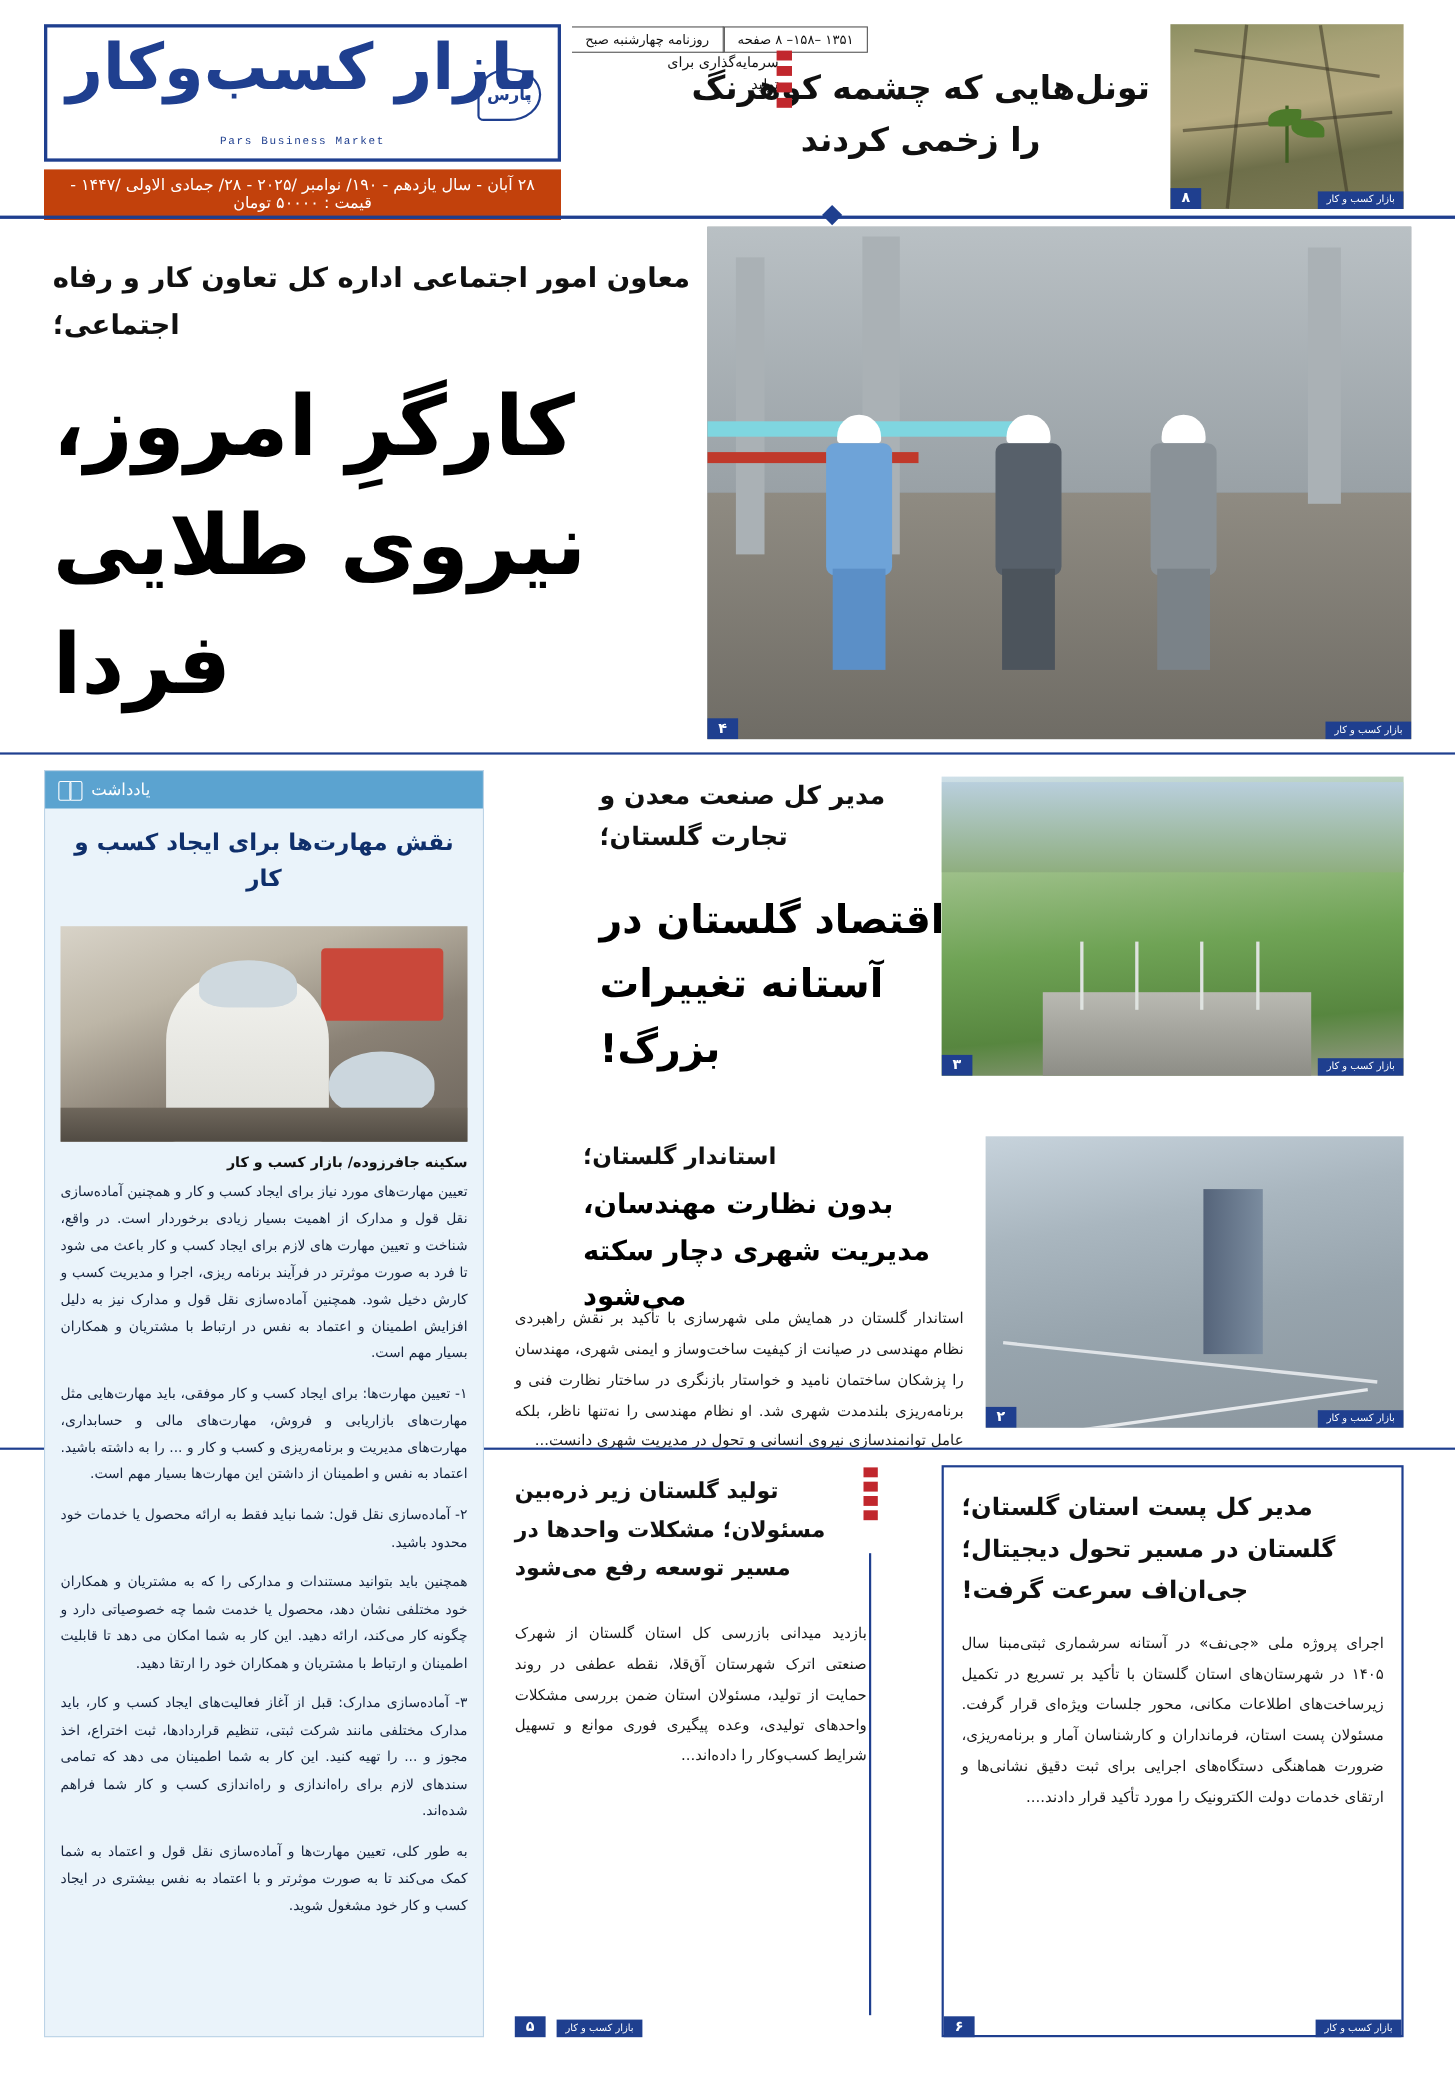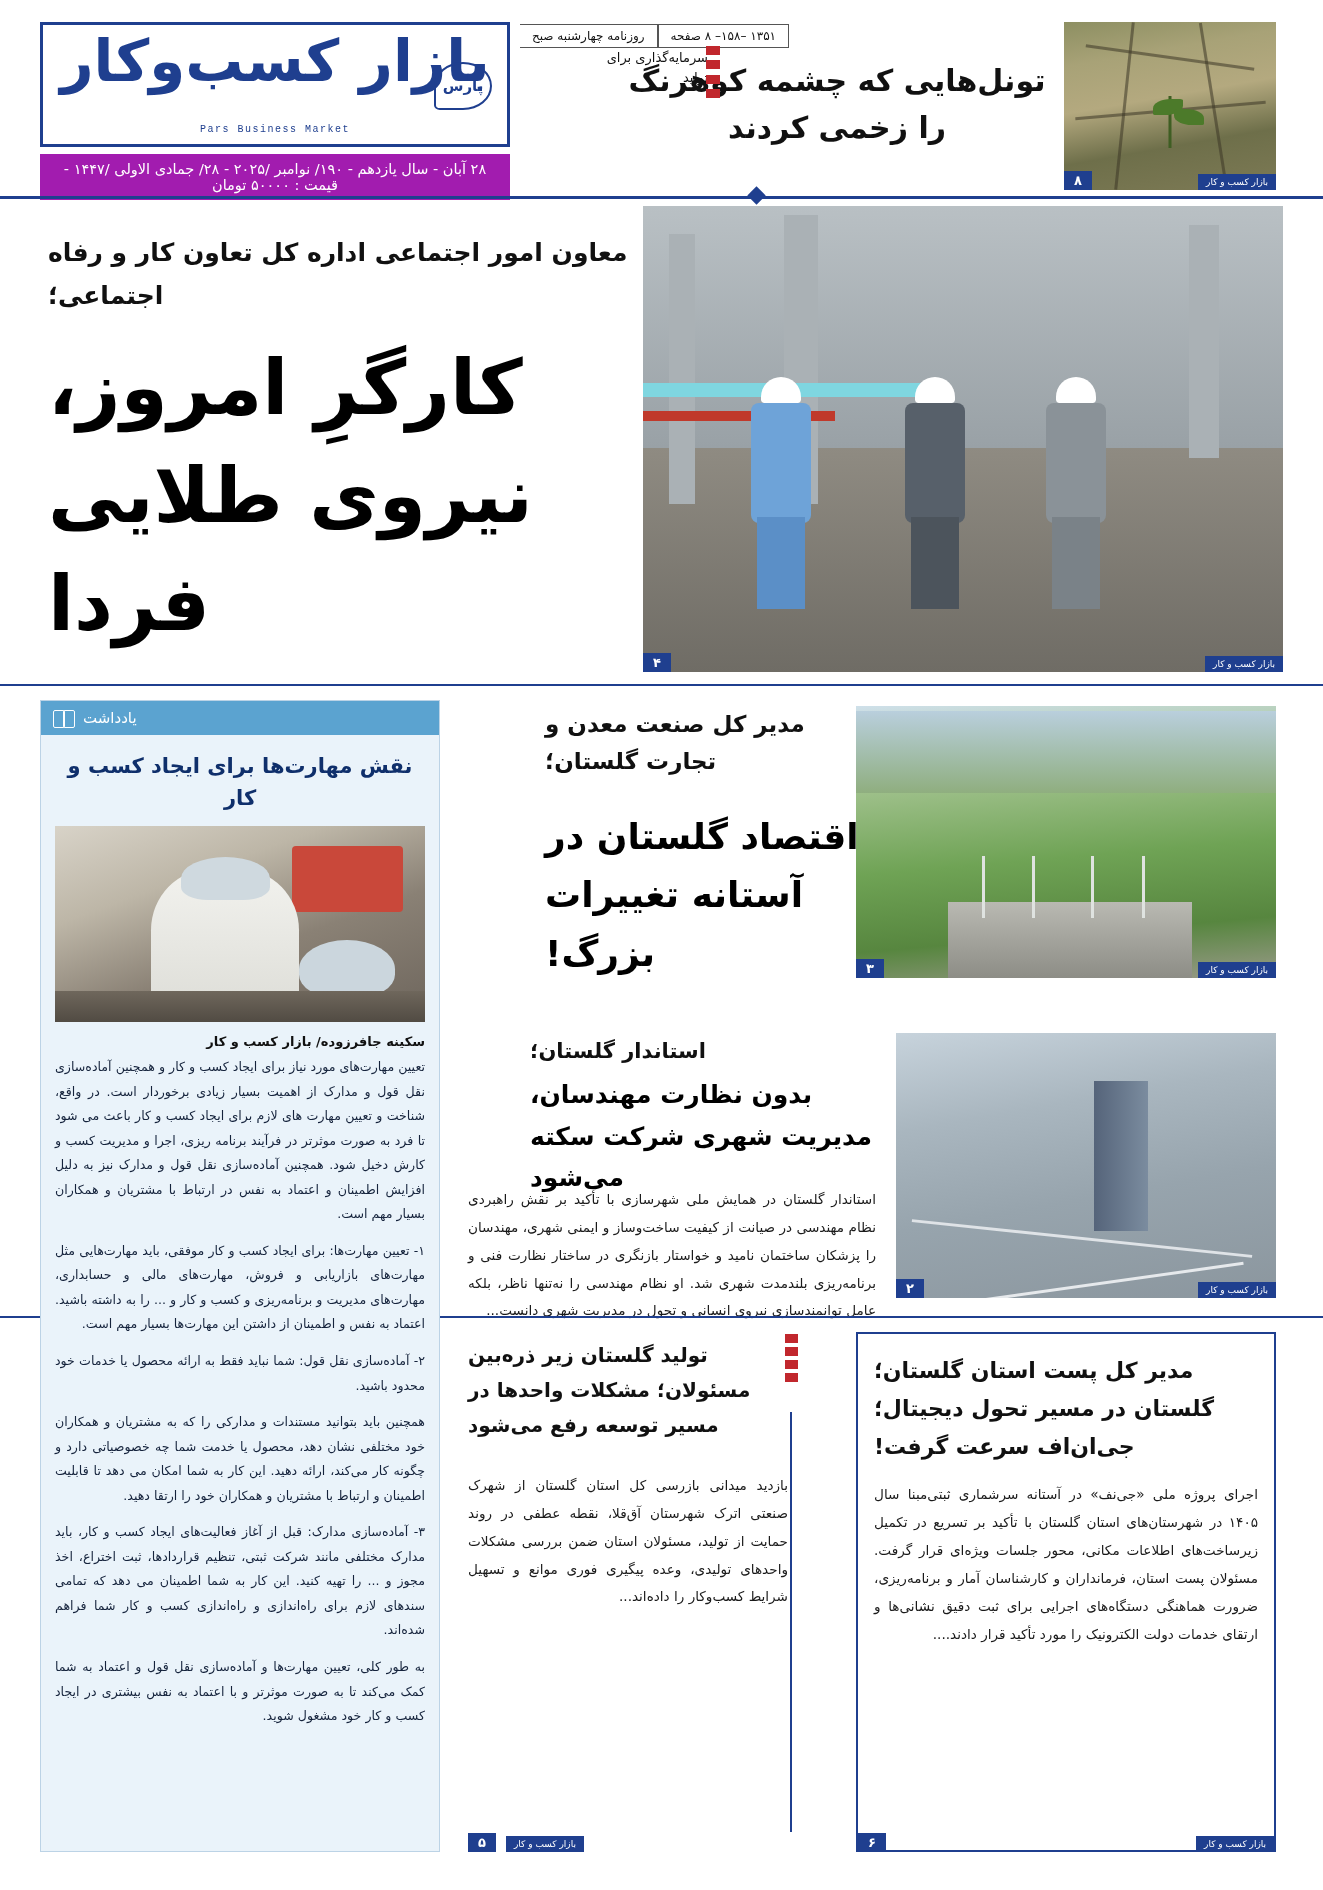--- a/index.html
+++ b/index.html
@@ -139,21 +139,21 @@
     position: absolute;
     top: 46px; left: 706px;
     width: 14px; height: 52px;
     display: flex; flex-direction: column; justify-content: space-between;
   }
   .mast-bars i { display:block; height: 9px; background: #c1272d; }
   .mast-dateline {
     position: absolute;
     top: 154px; left: 40px;
     width: 470px;
-    background: #a21caf;
+    background: #c2410c;
     color: #fff;
     font-size: 14.5px;
     padding: 7px 10px;
     text-align: center;
     letter-spacing: .2px;
   }
   .mast-hr {
     position: absolute;
     top: 196px; right: 0;
     width: 1323px; height: 3px;
@@ -434,21 +434,21 @@
     content:""; position:absolute; top:0; width:10px; height:16px;
     border:1.5px solid #fff; border-radius:2px;
   }
   .note-head .bookicon::before { left:0; }
   .note-head .bookicon::after { right:0; }
   .note-title {
     text-align: center;
     font-size: 21px;
     font-weight: bold;
     color: #0f2f6b;
-    padding: 16px 14px 12px;
+    padding: 16px 14px 28px;
     line-height: 1.5;
   }
   .note-photo {
     margin: 0 14px 12px;
     height: 196px;
     background: linear-gradient(160deg,#d8d3c8 0%,#bdb6a7 30%,#8a8175 60%,#6d655c 100%);
     position: relative;
     overflow: hidden;
   }
   .note-photo .np-person {
@@ -582,21 +582,21 @@
   <div class="s2-title">اقتصاد گلستان در آستانه تغییرات بزرگ!</div>
 
   <div class="s3-photo">
     <div class="tower"></div>
     <div class="hiway"></div>
     <div class="hiway2"></div>
     <div class="s3-tag">بازار کسب و کار</div>
     <div class="s3-num">۲</div>
   </div>
   <div class="s3-kicker">استاندار گلستان؛</div>
-  <div class="s3-title">بدون نظارت مهندسان، مدیریت شهری شرکت سکته می‌شود</div>
+  <div class="s3-title">بدون نظارت مهندسان، مدیریت شهری دچار سکته می‌شود</div>
   <div class="s3-body">استاندار گلستان در همایش ملی شهرسازی با تأکید بر نقش راهبردی نظام مهندسی در صیانت از کیفیت ساخت‌وساز و ایمنی شهری، مهندسان را پزشکان ساختمان نامید و خواستار بازنگری در ساختار نظارت فنی و برنامه‌ریزی بلندمدت شهری شد. او نظام مهندسی را نه‌تنها ناظر، بلکه عامل توانمندسازی نیروی انسانی و تحول در مدیریت شهری دانست...</div>
 
   <div class="bottom-rule"></div>
 
   <div class="b1">
     <div class="b1-title">مدیر کل پست استان گلستان؛ گلستان در مسیر تحول دیجیتال؛ جی‌ان‌اف سرعت گرفت!</div>
     <div class="b1-body">اجرای پروژه ملی «جی‌نف» در آستانه سرشماری ثبتی‌مبنا سال ۱۴۰۵ در شهرستان‌های استان گلستان با تأکید بر تسریع در تکمیل زیرساخت‌های اطلاعات مکانی، محور جلسات ویژه‌ای قرار گرفت. مسئولان پست استان، فرمانداران و کارشناسان آمار و برنامه‌ریزی، ضرورت هماهنگی دستگاه‌های اجرایی برای ثبت دقیق نشانی‌ها و ارتقای خدمات دولت الکترونیک را مورد تأکید قرار دادند....</div>
     <div class="b1-tag">بازار کسب و کار</div>
     <div class="b1-num">۶</div>
   </div>

